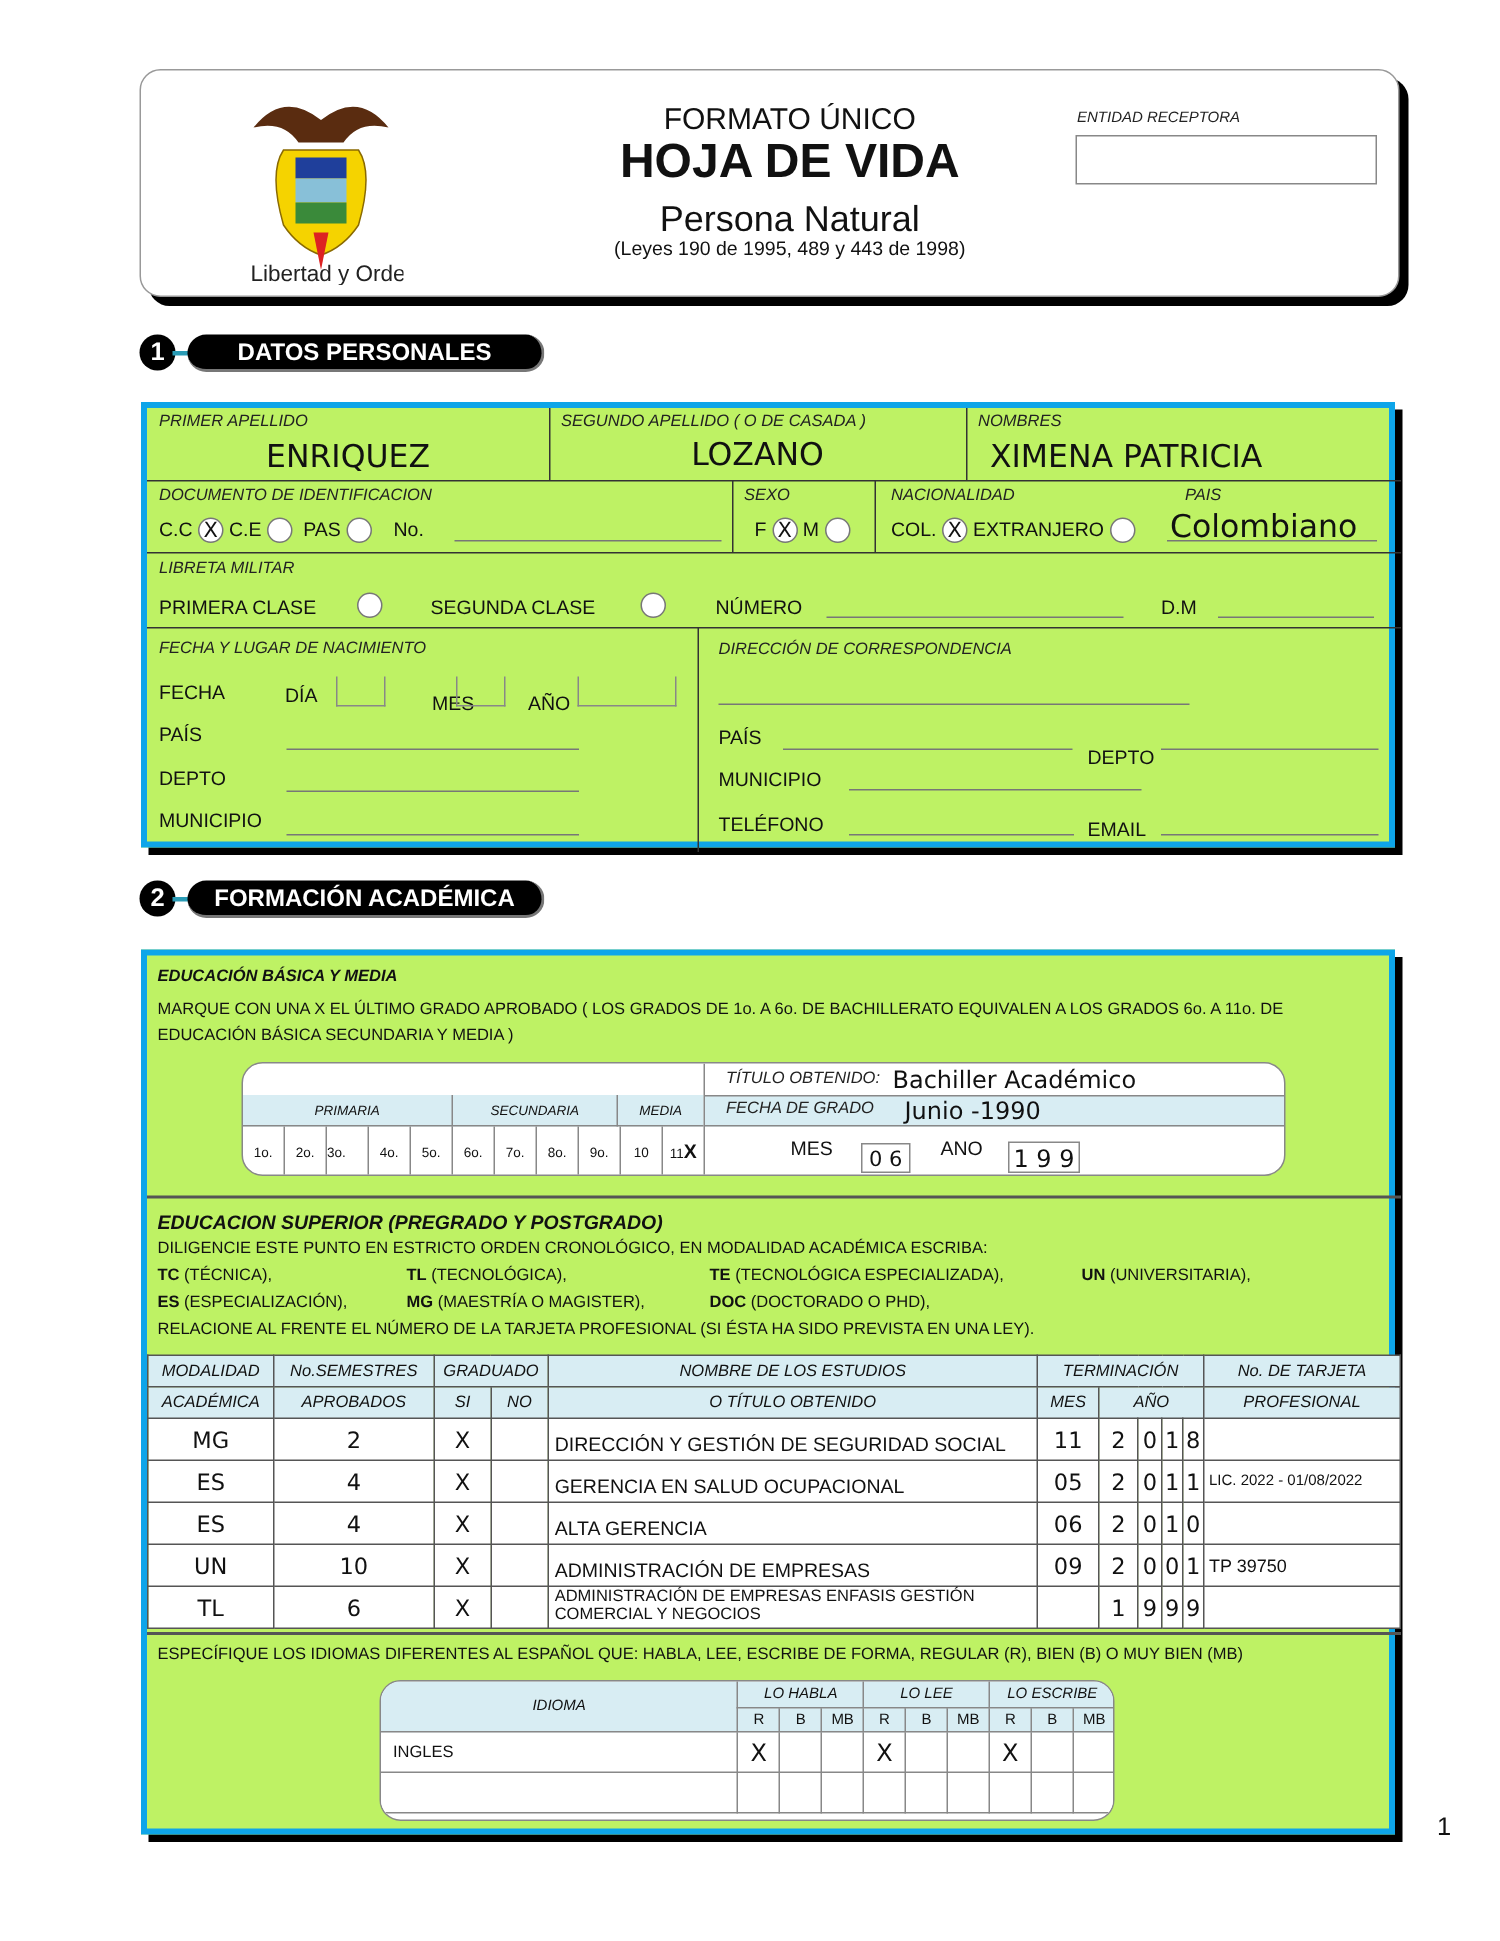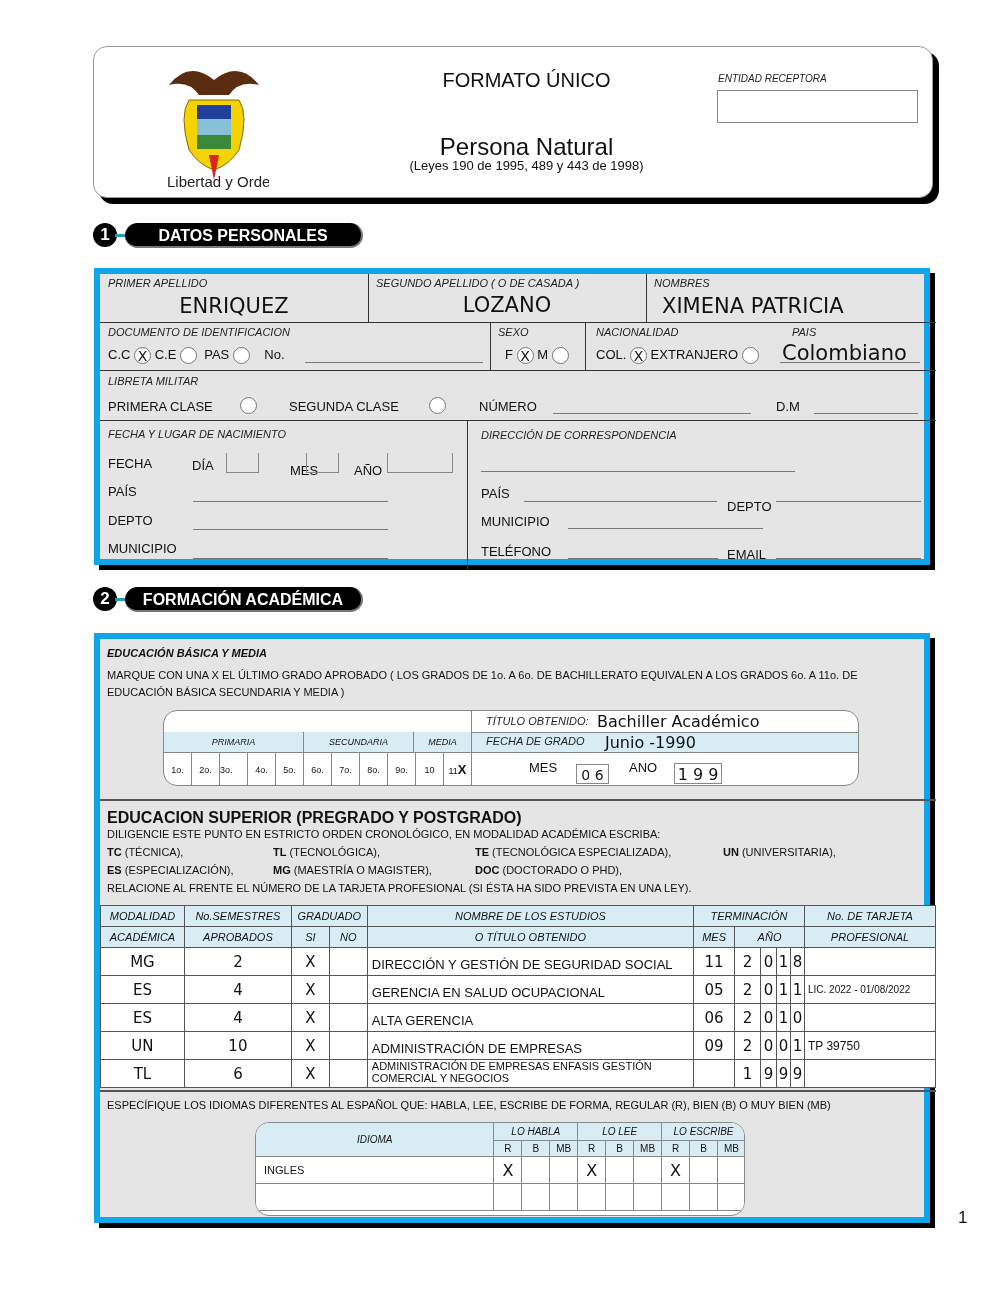--- a/index.html
+++ b/index.html
@@ -9,21 +9,21 @@
   .txt{font-size:13px}
   .val{font-family:"DejaVu Sans",sans-serif;font-size:21px;color:#111}
   .line{position:absolute;border-bottom:1px solid #777;height:1px}
   .radio{display:inline-block;width:17px;height:17px;border:1px solid #777;border-radius:50%;vertical-align:middle;text-align:center;font-family:"DejaVu Sans",sans-serif;font-size:14px;line-height:16px;background:#fff}
   
   #hdr{left:93px;top:46px;width:840px;height:152px;border:1px solid #999;border-radius:14px;background:#fff;box-shadow:6px 6px 0 #000}
   .sec-head{position:absolute;height:26px}
   .sec-num{position:absolute;left:0;top:0;width:24px;height:24px;border-radius:50%;background:#000;color:#fff;font-weight:bold;font-size:17px;text-align:center;line-height:24px}
   .sec-link{position:absolute;left:22px;top:11px;width:12px;height:3px;background:#2a9bb5}
   .sec-pill{position:absolute;left:32px;top:0;height:25px;border-radius:13px;background:#000;color:#fff;font-weight:bold;font-size:16px;line-height:25px;text-align:center;border-right:2px solid #777;border-bottom:2px solid #777}
-  .box{position:absolute;background:#e5e5e5;border:6px solid #0ea5e9;box-shadow:5px 5px 0 #000}
+  .box{position:absolute;background:#bef264;border:4px solid #0ea5e9;box-shadow:5px 5px 0 #000}
   .hline{position:absolute;height:0;border-top:1px solid #333}
   .vline{position:absolute;width:0;border-left:1px solid #333}
   table{border-collapse:collapse}
   .hdrbg{background:#d8edf3}
   .sup th,.sup td{border:1px solid #555}
   .sup th{font-size:11px;font-style:italic;font-weight:normal;background:#d8edf3;height:21px}
   .sup td{font-family:"DejaVu Sans",sans-serif;font-size:15px;text-align:center;height:28px;background:#fff}
   .sup td.name{text-align:left;font-family:"Liberation Sans",sans-serif;font-size:13px;padding-left:4px;vertical-align:bottom;padding-bottom:3px}
   .lang td,.lang th{border:1px solid #888}
   .lang th{font-size:10px;font-weight:normal;background:#d8edf3}
@@ -36,20 +36,21 @@
   <svg class="abs" style="left:65px;top:8px" width="110" height="135">
     <path d="M10 30 Q30 5 55 25 Q80 5 100 30 Q80 25 70 40 L40 40 Q30 25 10 30Z" fill="#5a2c10"></path>
     <path d="M30 45 Q20 60 30 95 Q40 110 55 115 Q70 110 80 95 Q90 60 80 45Z" fill="#f5d300" stroke="#8a6a00"></path>
     <rect x="38" y="50" width="34" height="14" fill="#1f3f9b"></rect>
     <rect x="38" y="64" width="34" height="16" fill="#88c0d8"></rect>
     <rect x="38" y="80" width="34" height="14" fill="#3a8a3a"></rect>
     <path d="M50 100 L55 125 L60 100Z" fill="#d22"></path>
     <text x="8" y="132" font-size="15" font-family="Liberation Sans, sans-serif" fill="#222">Libertad y Orden</text>
   </svg>
   <div class="abs" style="left:320px;top:22px;width:225px;text-align:center;font-size:20px">FORMATO ÚNICO</div>
+  <div class="abs" style="left:300px;top:42px;width:265px;text-align:center;font-size:32px;font-weight:bold">HOJA DE VIDA</div>
   <div class="abs" style="left:320px;top:86px;width:225px;text-align:center;font-size:24px">Persona Natural</div>
   <div class="abs" style="left:300px;top:111px;width:265px;text-align:center;font-size:13px">(Leyes 190 de 1995, 489 y 443 de 1998)</div>
   <div class="abs lbl" style="left:624px;top:26px;font-size:10px">ENTIDAD RECEPTORA</div>
   <div class="abs" style="left:623px;top:43px;width:201px;height:33px;border:1px solid #888"></div>
 </div>
 
 <div class="sec-head" style="left:93px;top:223px;width:280px">
   <div class="sec-num">1</div>
   <div class="sec-link"></div>
   <div class="sec-pill" style="width:238px">DATOS PERSONALES</div>
@@ -173,21 +174,21 @@
     <div class="abs hdrbg" style="left:308px;top:21px;width:388px;height:21px;border-top:1px solid #888;border-bottom:1px solid #888"></div>
     <div class="abs lbl" style="left:322px;top:24px;font-size:11px">FECHA DE GRADO</div>
     <div class="abs val" style="left:441px;top:22px;font-size:16px">Junio -1990</div>
     <div class="abs txt" style="left:365px;top:49px">MES</div>
     <div class="abs val" style="left:412px;top:53px;width:33px;height:20px;border:1px solid #888;font-size:14px;text-align:center;line-height:20px">0 6</div>
     <div class="abs txt" style="left:465px;top:49px">ANO</div>
     <div class="abs val" style="left:510px;top:52px;width:48px;height:21px;border:1px solid #888;font-size:16px;text-align:center;line-height:21px">1 9 9 0</div>
   </div>
 
   <div class="hline" style="left:0;top:160px;width:836px;border-top:2px solid #555"></div>
-  <div class="abs" style="left:7px;top:170px;font-size:16px;font-weight:bold;">EDUCACION SUPERIOR (PREGRADO Y POSTGRADO)</div>
+  <div class="abs" style="left:7px;top:170px;font-size:13px;font-weight:bold;font-style:italic">EDUCACION SUPERIOR (PREGRADO Y POSTGRADO)</div>
   <div class="abs" style="left:7px;top:189px;font-size:11px">DILIGENCIE ESTE PUNTO EN ESTRICTO ORDEN CRONOLÓGICO, EN MODALIDAD ACADÉMICA ESCRIBA:</div>
   <div id="codes" class="abs" style="left:7px;top:207px;width:800px;font-size:11px">
       <div class="abs" style="left: 0px; top: 0px; white-space: nowrap;"><b>TC</b><span> (TÉCNICA),</span></div>
       <div class="abs" style="left: 166px; top: 0px; white-space: nowrap;"><b>TL</b><span> (TECNOLÓGICA),</span></div>
       <div class="abs" style="left: 368px; top: 0px; white-space: nowrap;"><b>TE</b><span> (TECNOLÓGICA ESPECIALIZADA),</span></div>
       <div class="abs" style="left: 616px; top: 0px; white-space: nowrap;"><b>UN</b><span> (UNIVERSITARIA),</span></div>
       <div class="abs" style="left: 0px; top: 18px; white-space: nowrap;"><b>ES</b><span> (ESPECIALIZACIÓN),</span></div>
       <div class="abs" style="left: 166px; top: 18px; white-space: nowrap;"><b>MG</b><span> (MAESTRÍA O MAGISTER),</span></div>
       <div class="abs" style="left: 368px; top: 18px; white-space: nowrap;"><b>DOC</b><span> (DOCTORADO O PHD),</span></div>
     </div>

